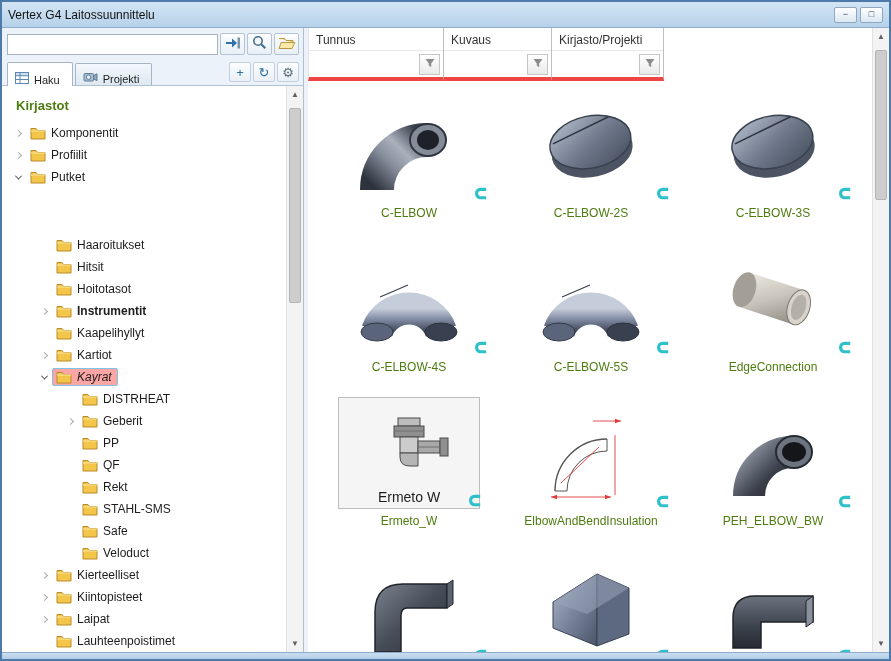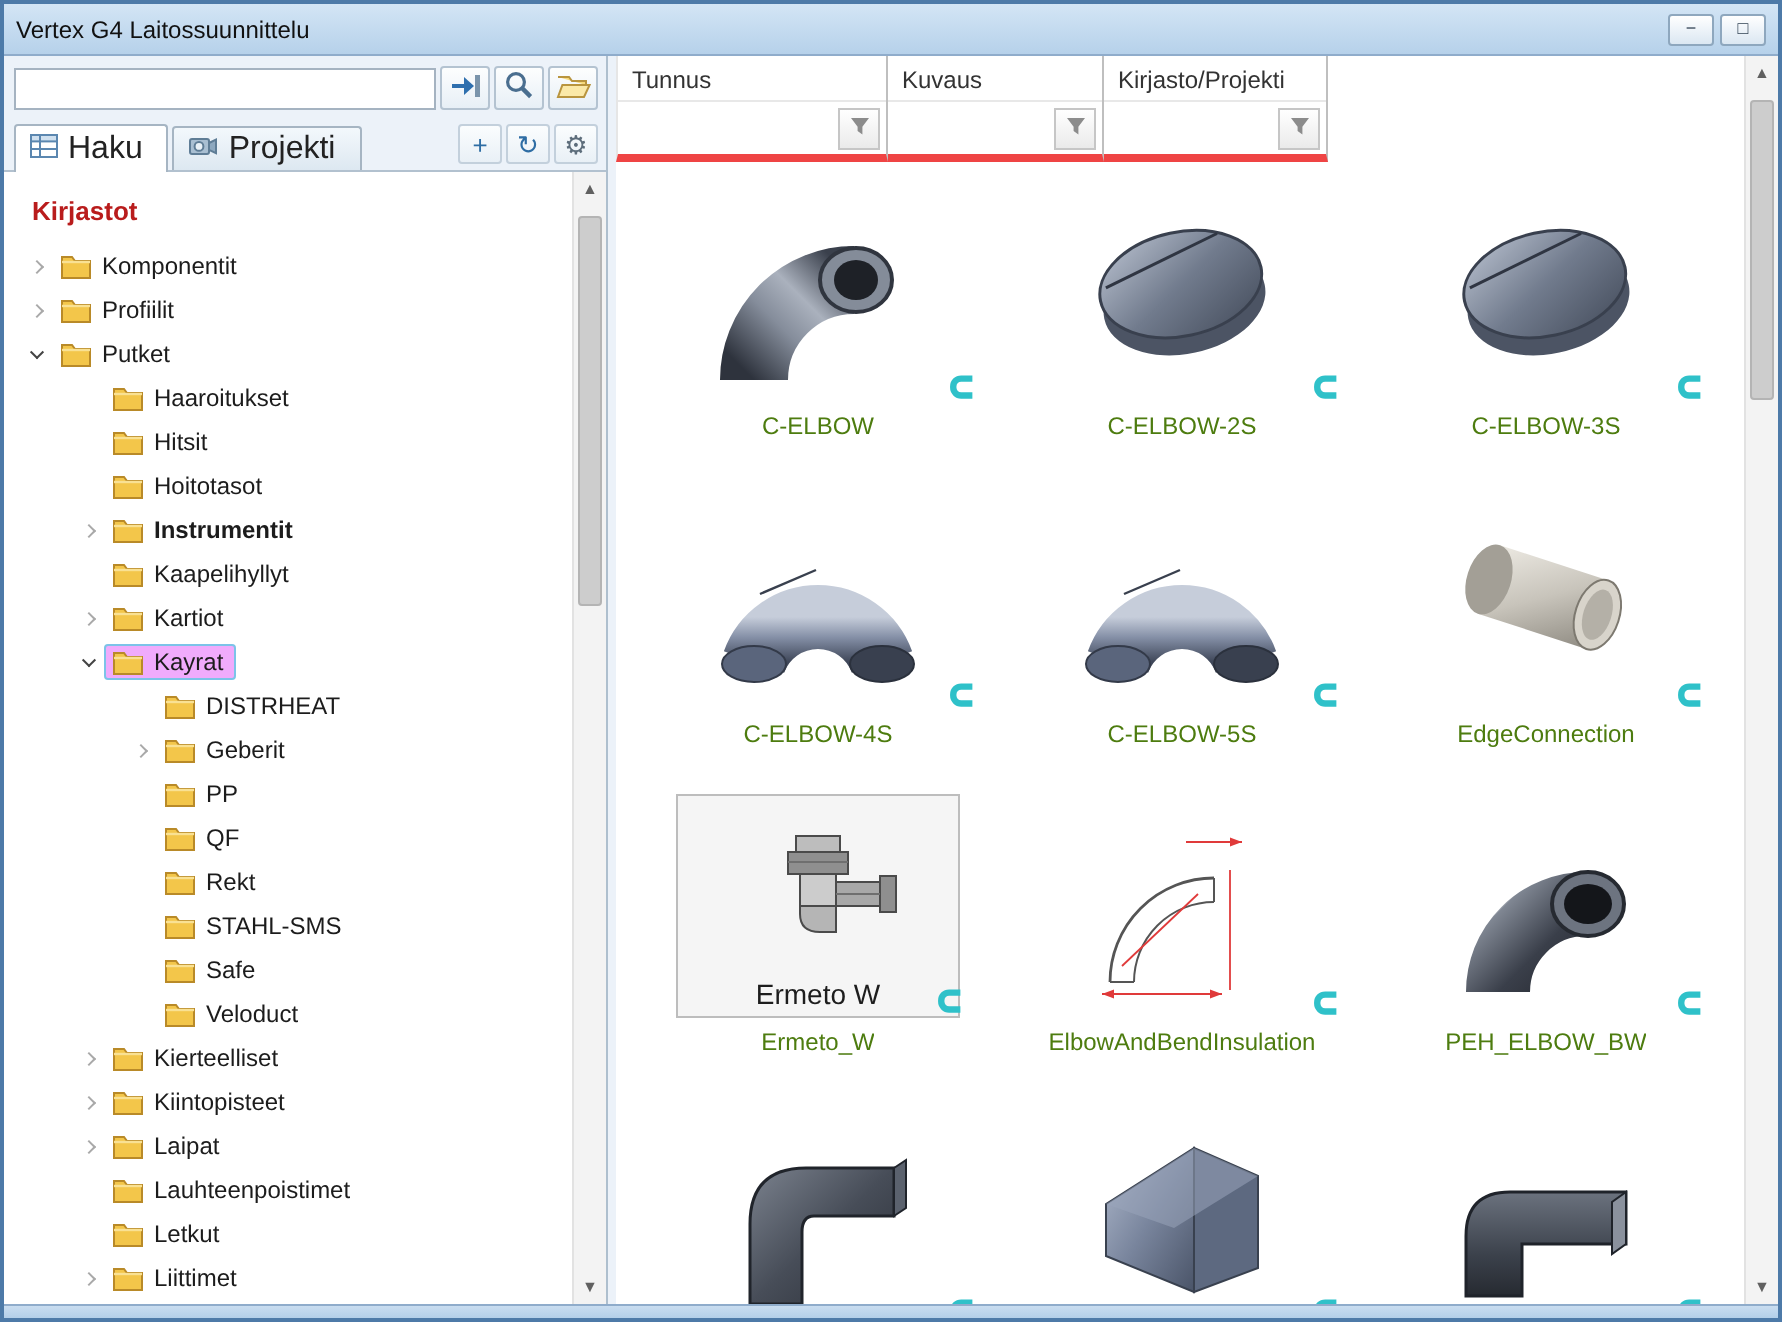--- a/index.html
+++ b/index.html
@@ -38,44 +38,44 @@
   .search-row { display:flex; align-items:center; gap:2px; padding:5px 4px 4px 5px; }
   .search-input { flex:1; height:21px; border:1px solid #a5b3c1; padding:0 4px; font:12px "Liberation Sans",sans-serif; background:#fff; }
   .sbtn {
     width:25px; height:22px; padding:0;
     border:1px solid #b4c3d1; border-radius:2px;
     background:linear-gradient(#fdfefe,#e7eff6);
     display:flex; align-items:center; justify-content:center;
   }
   .tab-row { display:flex; align-items:flex-end; height:27px; padding:0 4px 0 5px; border-bottom:1px solid #b2c1cf; }
   .tab {
-    display:flex; align-items:center; gap:5px; height:22px;
-    padding:0 12px 0 7px; font-size:16px; color:#222;
+    display:flex; align-items:flex-end; gap:5px; height:22px;
+    padding:0 12px 0 7px; font-size:11px; color:#222;
     border:1px solid #a6b5c3; border-bottom:none; border-radius:2px 2px 0 0;
     background:linear-gradient(#f3f8fc,#dde8f1); margin-right:2px; position:relative;
   }
   .tab.active { background:#fff; height:24px; margin-bottom:-1px; z-index:2; }
   .tab-tools { margin-left:auto; display:flex; gap:2px; padding-bottom:3px; }
   .tbtn {
     width:22px; height:20px; padding:0; border:1px solid #c3d0dc; border-radius:2px;
     background:linear-gradient(#fbfdfe,#e9f0f6);
     font-size:13px; line-height:1; color:#2e6da4;
     display:flex; align-items:center; justify-content:center;
   }
   .tbtn.gear { color:#5d6d7b; }
   
   .tree-wrap { flex:1; display:flex; overflow:hidden; background:#fff; }
   .tree { flex:1; overflow:hidden; padding:2px 0 0 6px; font-size:12px; color:#1c1c1c; }
-  .tree-header { color:#b91c1c; font-weight:bold; font-size:13px; padding:10px 0 9px 8px; }
+  .tree-header { color:#4d7c0f; font-weight:bold; font-size:13px; padding:10px 0 9px 8px; }
   .tree-row { display:flex; align-items:center; height:22px; white-space:nowrap; }
   .expander { width:16px; flex:0 0 16px; display:flex; align-items:center; justify-content:center; }
   .chev { display:inline-block; width:5px; height:5px; border-right:1.6px solid #a9a9a9; border-bottom:1.6px solid #a9a9a9; transform:rotate(-45deg); }
   .chev.expanded { border-color:#444; transform:rotate(45deg) translate(-1px,-1px); }
   .node-content { display:inline-flex; align-items:center; gap:5px; padding:1px 5px 1px 3px; border:1px solid transparent; border-radius:2px; }
-  .node-content.selected { background:#f0abfc; border-color:#7cc3e8; }
+  .node-content.selected { background:#fca5a5; border-color:#7cc3e8;font-style:italic; }
   .folder-icon { display:inline-flex; }
   
   .vscroll { width:17px; flex:0 0 17px; background:#f3f3f3; border-left:1px solid #e2e2e2; position:relative; }
   .vs-btn { position:absolute; left:0; width:100%; height:17px; font-size:8px; color:#606060; background:#f3f3f3; border:none; padding:0; display:flex; align-items:center; justify-content:center; }
   .vs-btn.up { top:0; } .vs-btn.down { bottom:0; }
   .vs-thumb { position:absolute; left:2px; right:2px; background:#cdcdcd; border:1px solid #b4b4b4; border-radius:2px; }
   
   .splitter { width:4px; flex:0 0 4px; background:#ecf2f9; }
   
   .right-panel { flex:1; background:#fff; display:flex; flex-direction:column; overflow:hidden; }
@@ -210,21 +210,21 @@
                 <span class="node-content">
                   <span class="folder-icon">
   <svg width="16" height="13" viewBox="0 0 16 13">
     <path d="M1 1.5 h5 l1.5 2 H15 V12 H1 Z" fill="#f3c64a" stroke="#b98a28" stroke-width="1"></path>
     <path d="M1 4 H15" stroke="#f9e193" stroke-width="1.2"></path>
   </svg>
 </span>
                   <span>Putket</span>
                 </span>
               </div>
-              <div class="tree-row" style="padding-left: 28px;">
+              <div class="tree-row" style="padding-left: 28px; margin-top: 46px;">
                 <span class="expander"></span>
                 <span class="node-content">
                   <span class="folder-icon">
   <svg width="16" height="13" viewBox="0 0 16 13">
     <path d="M1 1.5 h5 l1.5 2 H15 V12 H1 Z" fill="#f3c64a" stroke="#b98a28" stroke-width="1"></path>
     <path d="M1 4 H15" stroke="#f9e193" stroke-width="1.2"></path>
   </svg>
 </span>
                   <span>Haaroitukset</span>
                 </span>

